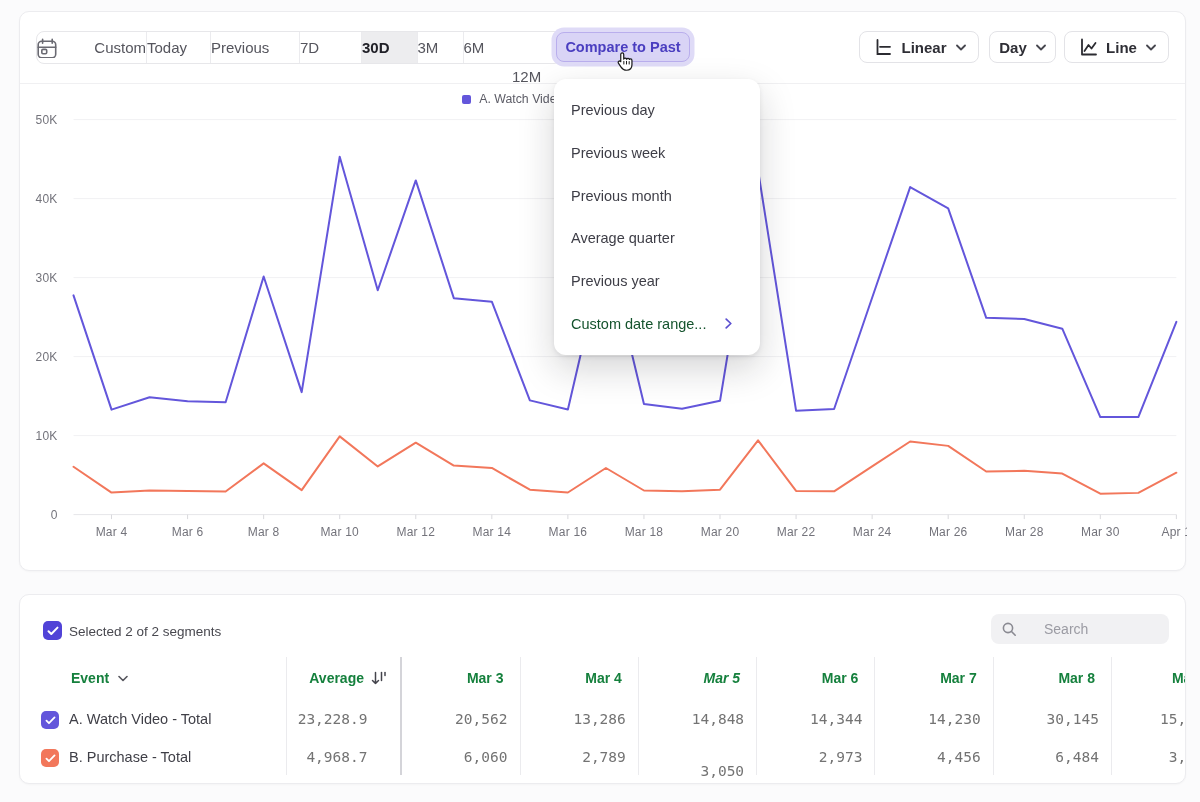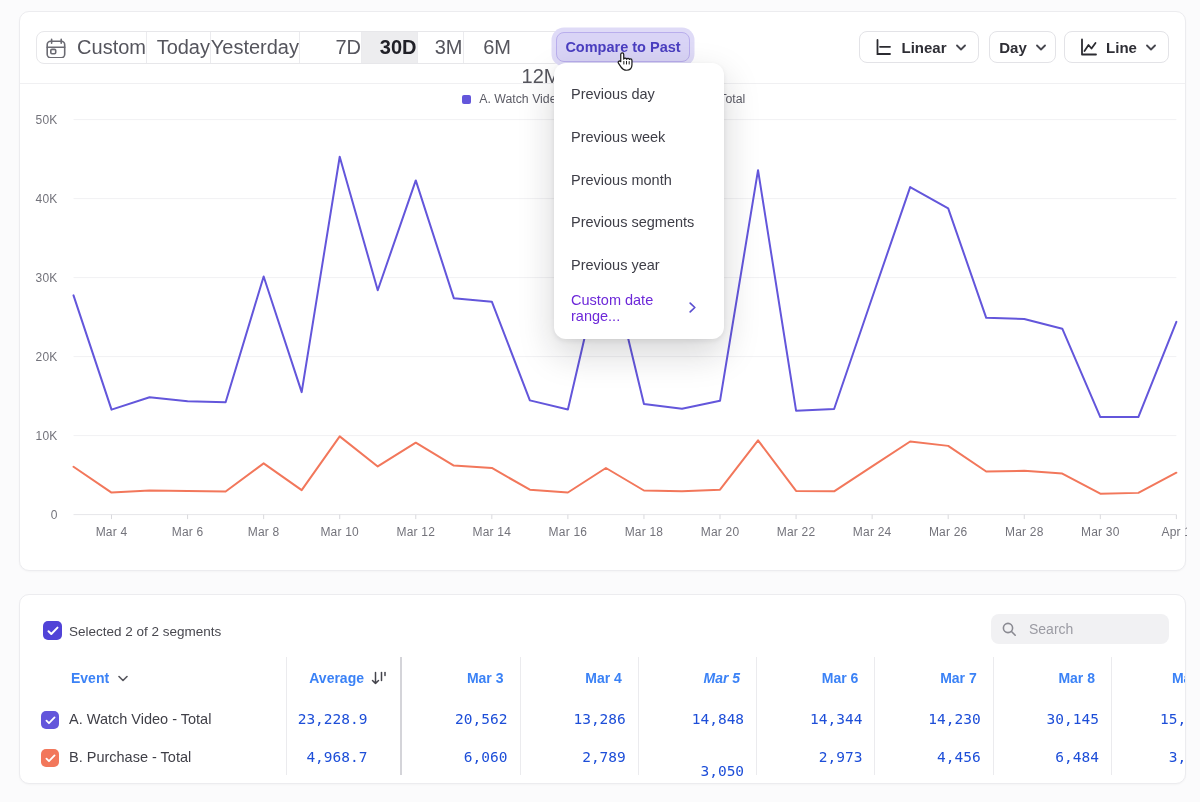--- a/index.html
+++ b/index.html
@@ -19,22 +19,22 @@
   #table-card { left:19px; top:594px; width:1167px; height:190px; overflow:hidden; }
 
   
   #toolbar-divider { position:absolute; left:0; right:0; top:71px; height:1px; background:#f0f0f2; }
   #range-control {
     position:absolute; left:16px; top:19px; height:33px;
     display:flex; align-items:stretch;
     border:1px solid #e7e7ea; border-radius:8px; background:#fff;
   }
   .range-cell {
-    display:flex; align-items:center; justify-content:flex-end;
-    font-size:20px; color:#55555d; cursor:pointer; position:relative;
+    display:flex; align-items:center; justify-content:space-between;
+    font-size:15px; color:#55555d; cursor:pointer; position:relative;
     border-left:1px solid #ebebee;
   }
   .range-cell:first-child { border-left:none; }
   .range-cell.selected { background:#ededef; color:#202027; font-weight:700; }
   .range-cell .cal { margin-right:11px; display:flex; }
 
   
   #compare-btn {
     position:absolute; left:536px; top:19.5px; width:134px; height:30px;
     background:#d9d4f6; border:1px solid #b9aeed; border-radius:8px;
@@ -59,58 +59,58 @@
   .ytick-label, .xtick-label { font-size:12px; fill:#73737b; font-family:"Liberation Sans",sans-serif; letter-spacing:0.2px; }
   #legend {
     position:absolute; top:80px; left:0; width:1167px;
     display:flex; justify-content:center; gap:24px; pointer-events:none;
   }
   .legend-item { display:flex; align-items:center; gap:8.5px; font-size:12.3px; color:#5c5c66; }
   .legend-swatch { width:9px; height:9px; border-radius:2px; }
 
   
   #compare-menu {
-    position:absolute; left:554px; top:63px; width:170px; height:276px;
+    position:absolute; left:554px; top:79px; width:206px; height:276px;
     background:#fff; border-radius:12px; z-index:20;
     box-shadow:0 2px 5px rgba(22,22,30,0.08), 0 14px 36px rgba(22,22,30,0.18);
     padding:10px 0; display:flex; flex-direction:column;
   }
   .menu-item {
     height:42.7px; display:flex; align-items:center; padding:0 16px 0 17px;
     font-size:14.5px; color:#3e3e47; cursor:pointer;
   }
-  .menu-item.accent { color:#6d28d9; justify-content:center; padding-right:28px; }
+  .menu-item.accent { color:#14532d; justify-content:space-between; padding-right:28px; }
 
   
   #cursor { position:absolute; left:615px; top:52px; z-index:40; }
 
   
   #summary-checkbox { position:absolute; left:23px; top:26px; }
   .checkbox {
     width:19px; height:19px; border-radius:5px; display:flex;
     align-items:center; justify-content:center;
   }
   .checkbox.small { width:18px; height:18px; }
   #summary-label { position:absolute; left:49px; top:29px; font-size:13.5px; color:#48484f; }
   #search-box {
     position:absolute; left:971px; top:19px; width:178px; height:30px;
     background:#f1f1f3; border-radius:8px; display:flex; align-items:center; padding:0 10px;
   }
   #search-input {
-    border:none; outline:none; background:transparent; margin-left:11px;
+    border:none; outline:none; background:transparent; margin-left:26px;
     font-size:14px; color:#7f1d1d; width:130px; font-family:"Liberation Sans",sans-serif;
   }
   #search-input::placeholder { color:#9b9ba3; }
 
   #table-area { position:absolute; left:0; top:0; width:100%; height:100%; }
   .vline { position:absolute; top:62px; height:118px; width:1px; background:#ebebee; }
   .vline.strong { width:2px; background:#d4d4d9; }
 
-  .th { position:absolute; font-size:14px; font-weight:600; color:#3b82f6; }
-  .num { position:absolute; font-family:"DejaVu Sans Mono",monospace; font-size:14.5px; color:#1d4ed8; }
+  .th { position:absolute; font-size:14px; font-weight:600; color:#15803d; }
+  .num { position:absolute; font-family:"DejaVu Sans Mono",monospace; font-size:14.5px; color:#737373; }
   .row-label { position:absolute; font-size:14.5px; color:#3f3f47; }
 </style>
 </head>
 <body>
 
 <div class="card" id="chart-card">
   <div id="toolbar-divider"></div>
 
   <div id="range-control">
       <div class="range-cell" style="width: 109px;">
@@ -121,21 +121,21 @@
             <path d="M1.2 9.2 H18.7"></path>
             <rect x="4.8" y="11.4" width="4.9" height="4.4" rx="1.2"></rect>
           </svg>
         </span>
         <span>Custom</span>
       </div>
       <div class="range-cell" style="width: 64px;">
         <span>Today</span>
       </div>
       <div class="range-cell" style="width: 89px;">
-        <span>Yesterday</span>
+        <span>Previous</span>
       </div>
       <div class="range-cell" style="width: 62px;">
         <span>7D</span>
       </div>
       <div class="range-cell selected" style="width: 55.5px;">
         <span>30D</span>
       </div>
       <div class="range-cell" style="width: 46px;">
         <span>3M</span>
       </div>
@@ -244,21 +244,21 @@
         <span class="legend-swatch" style="background: rgb(242, 119, 91);"></span>
         <span>B. Purchase - Total</span>
       </div>
     </div>
 </div>
 
 <div id="compare-menu">
     <div class="menu-item">Previous day</div>
     <div class="menu-item">Previous week</div>
     <div class="menu-item">Previous month</div>
-    <div class="menu-item">Previous segments</div>
+    <div class="menu-item">Average quarter</div>
     <div class="menu-item">Previous year</div>
     <div class="menu-item accent">
       <span>Custom date range...</span>
       <span style="display: flex;">
         <svg width="7" height="11" viewBox="0 0 7 11" fill="none" stroke="#5b4fd0" stroke-width="1.7" stroke-linecap="round" stroke-linejoin="round">
           <path d="M1.2 1.2 L5.8 5.5 L1.2 9.8"></path>
         </svg>
       </span>
     </div>
   </div>

